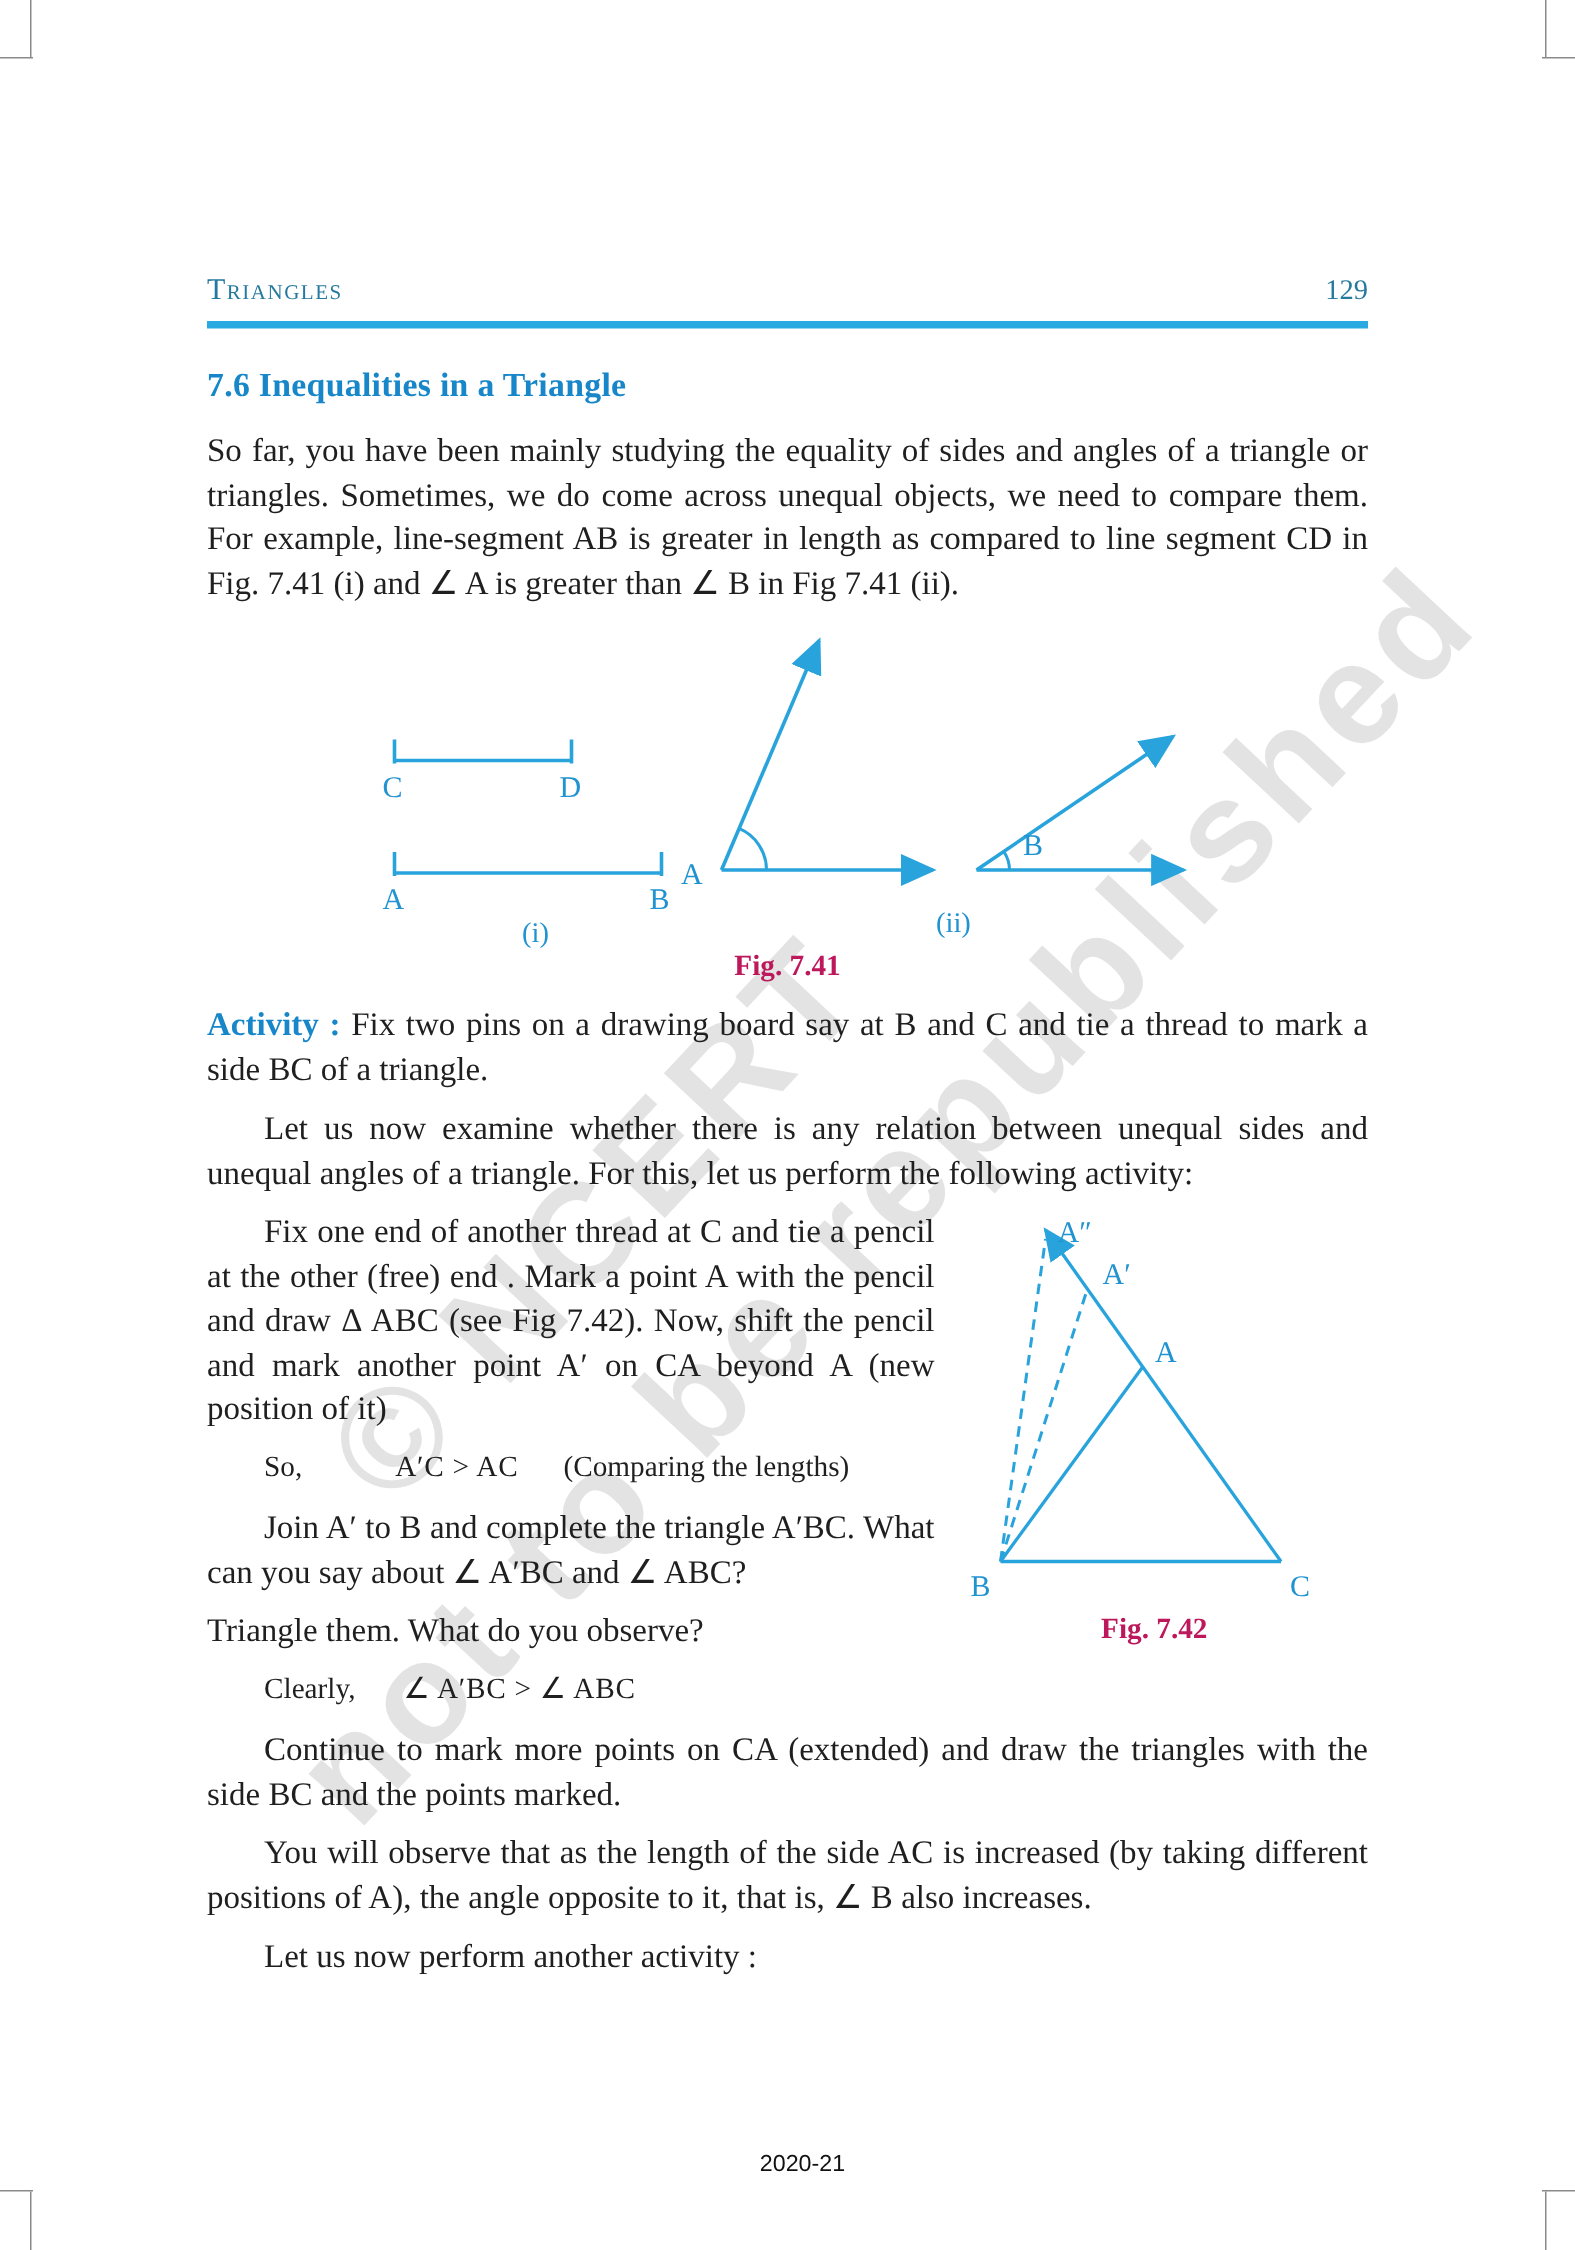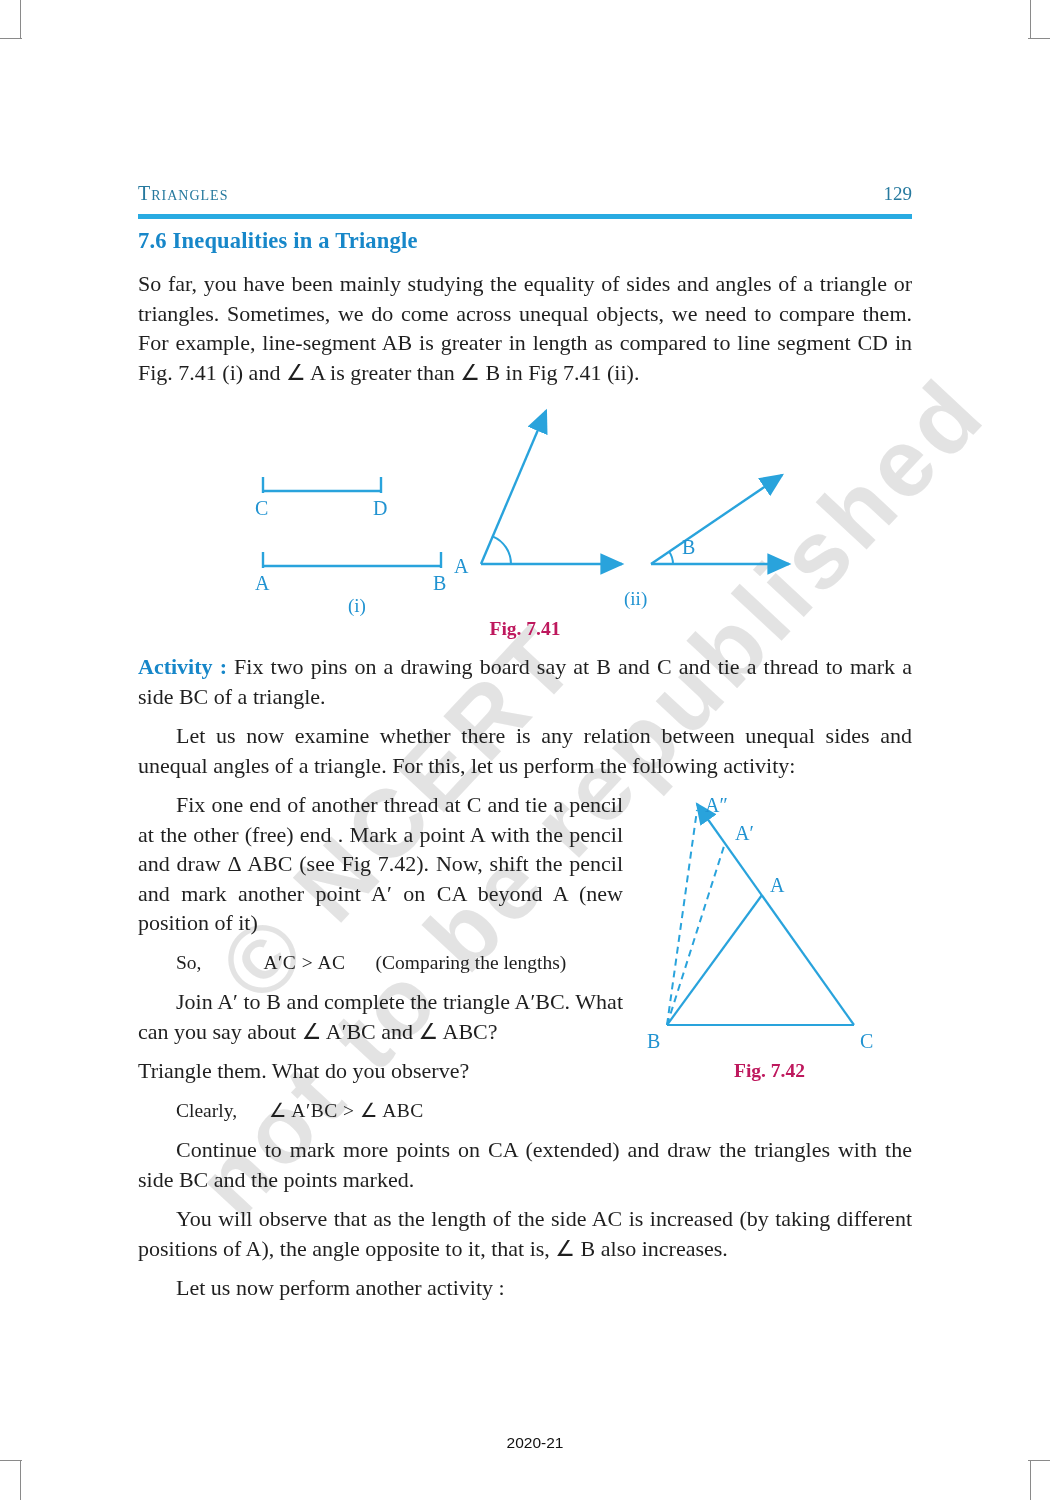--- a/index.html
+++ b/index.html
@@ -20,21 +20,21 @@
   .wm1 { left:238px; top:930px; font-size:96px; }
   .wm2 { left:215px; top:1145px; font-size:96px; }
 
   .content { position:absolute; z-index:2; left:138px; top:182px; width:774px; }
 
   .pgheader { display:flex; justify-content:space-between; align-items:flex-end;
     padding-bottom:9px; border-bottom:5px solid #29ABE2;gap:24px; }
   .pgheader .ptitle { font-variant:small-caps; font-size:20px; letter-spacing:1px; color:#26799E; }
   .pgheader .pnum { font-size:19px; color:#26799E; }
 
-  h1.section { margin:9px 0 15px; font-size:22.5px; font-weight:bold; color:#1787C9;
+  h1.section { margin:25px 0 15px; font-size:22.5px; font-weight:bold; color:#1787C9;
     letter-spacing:0.2px; }
 
   p.body { font-size:22px; line-height:29.5px; text-align:justify; text-indent:38px;
     margin:0 0 10px; }
   p.noindent { text-indent:0; }
 
   .blue-label { color:#1787C9; font-weight:bold; }
 
   .figure741 { margin:14px 0 6px; }
   .figure741 svg { display:block; margin-left:88px; }

